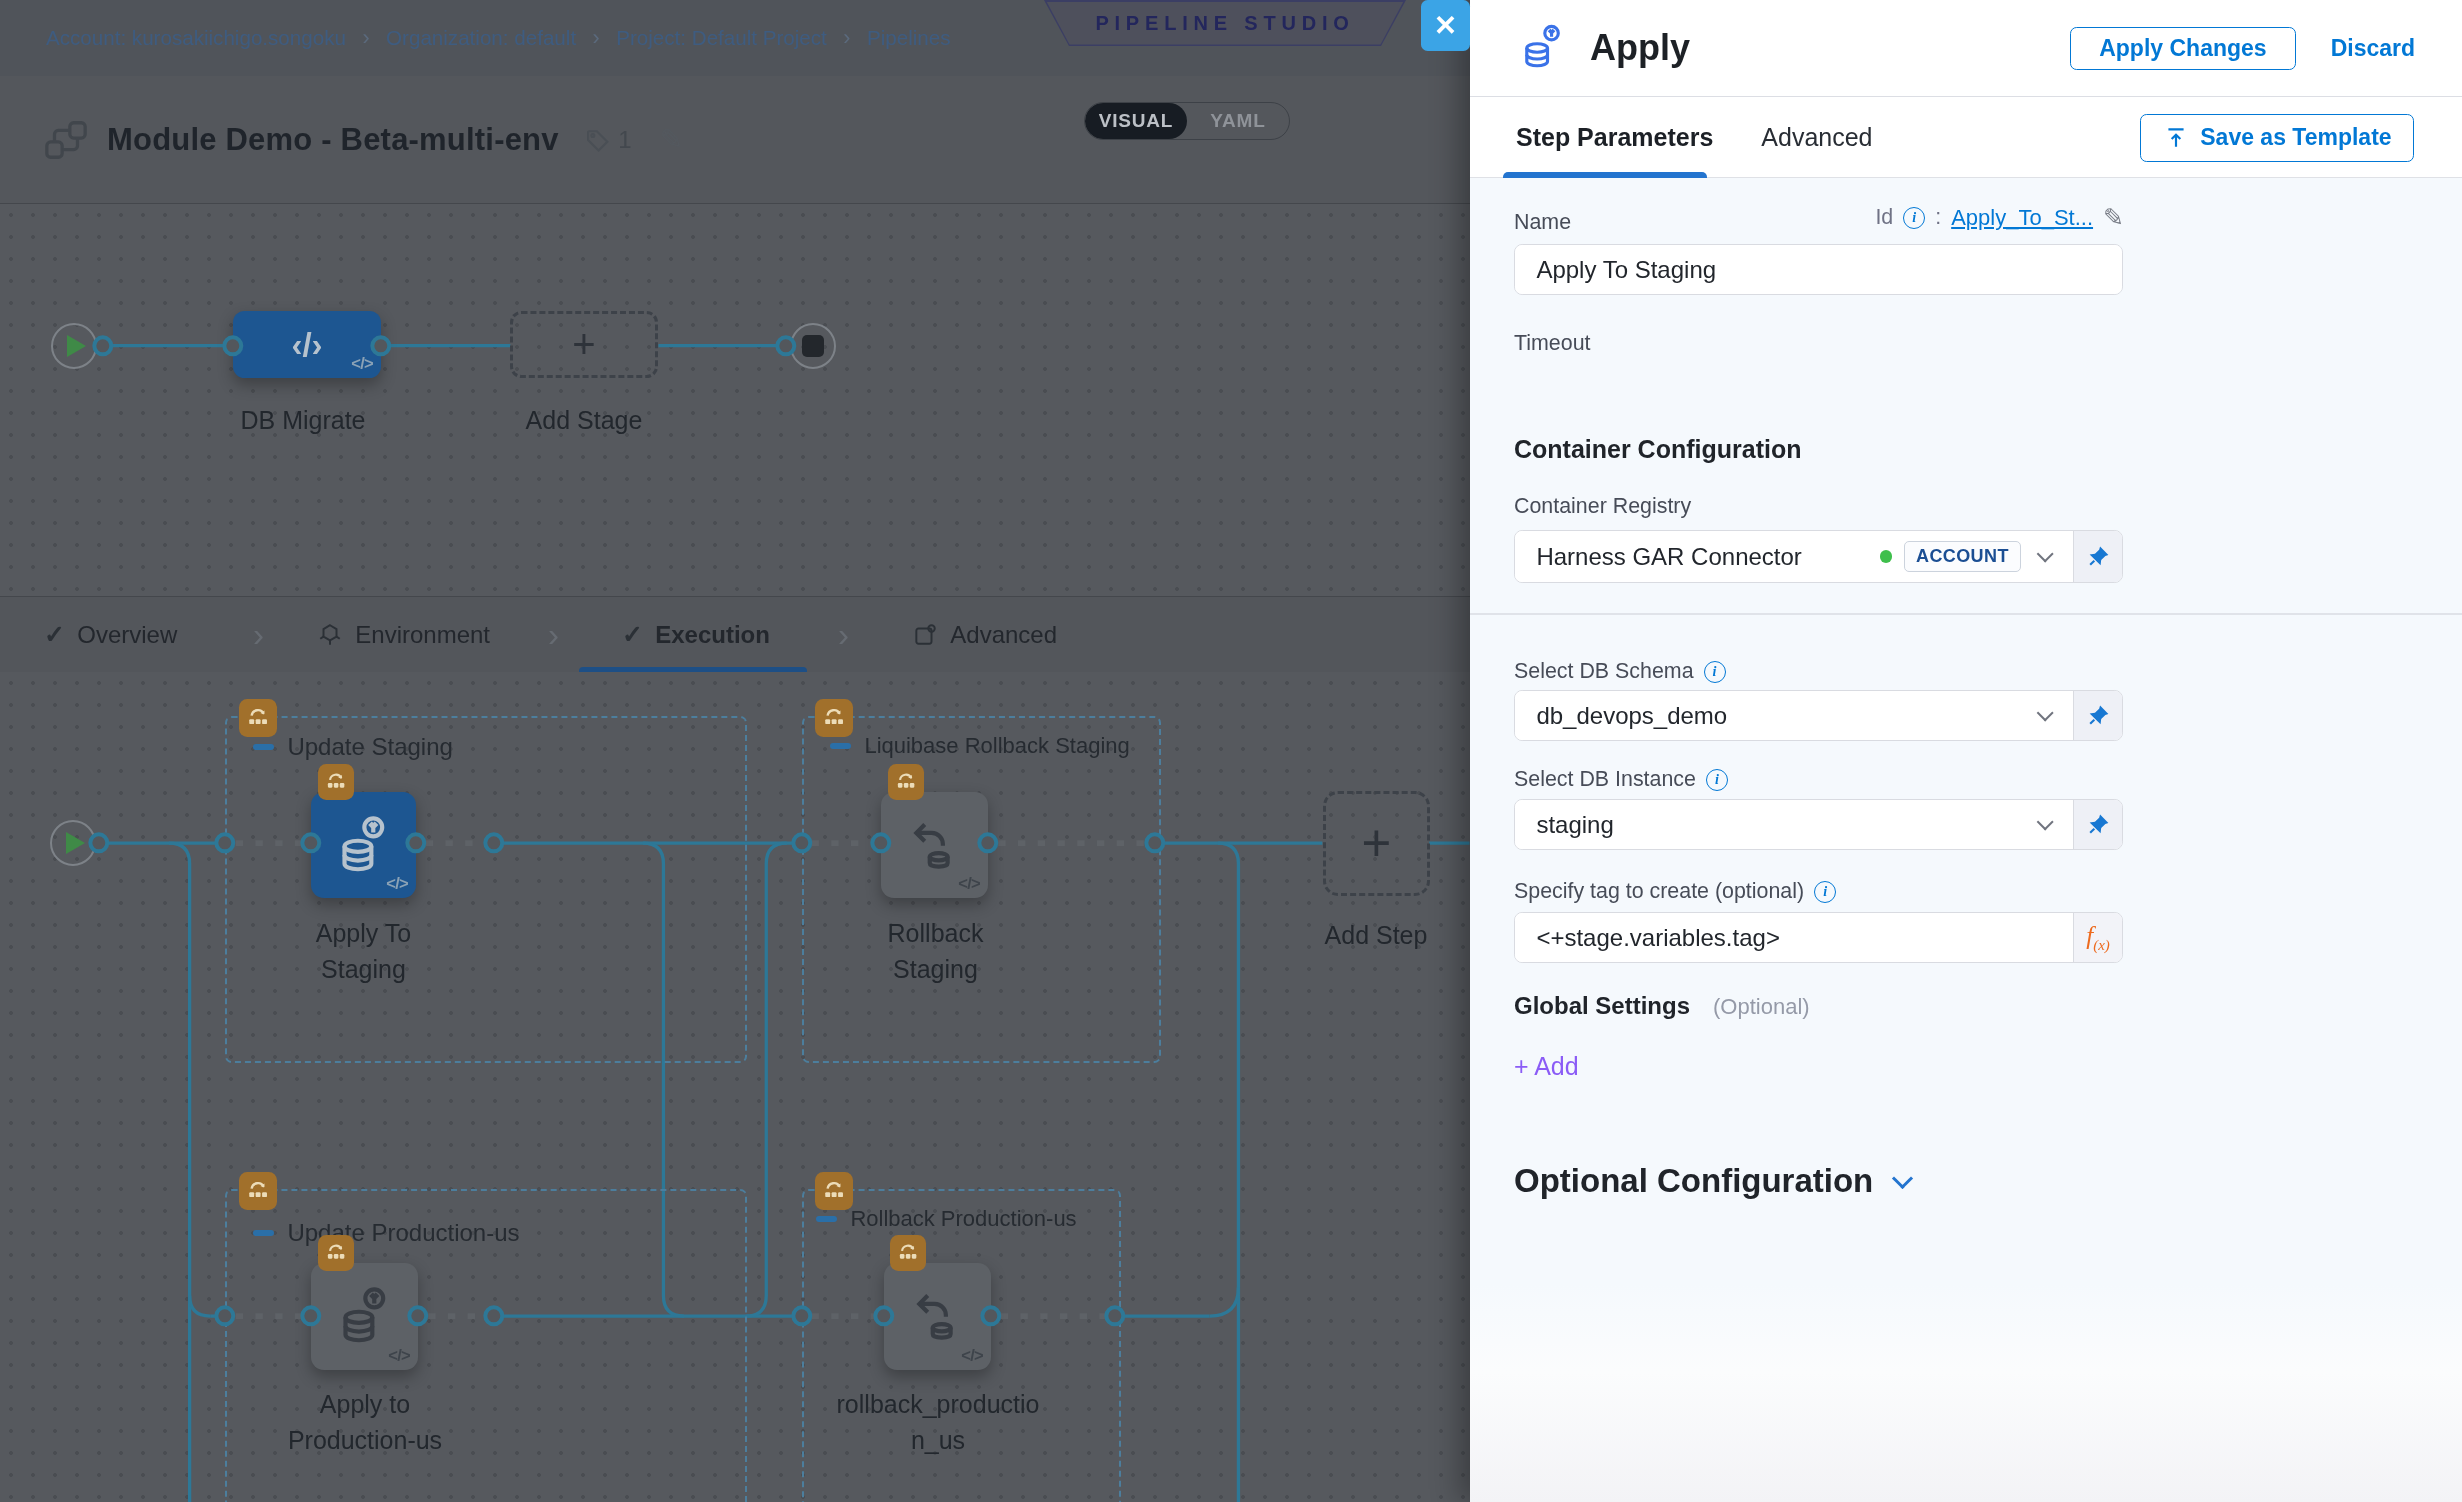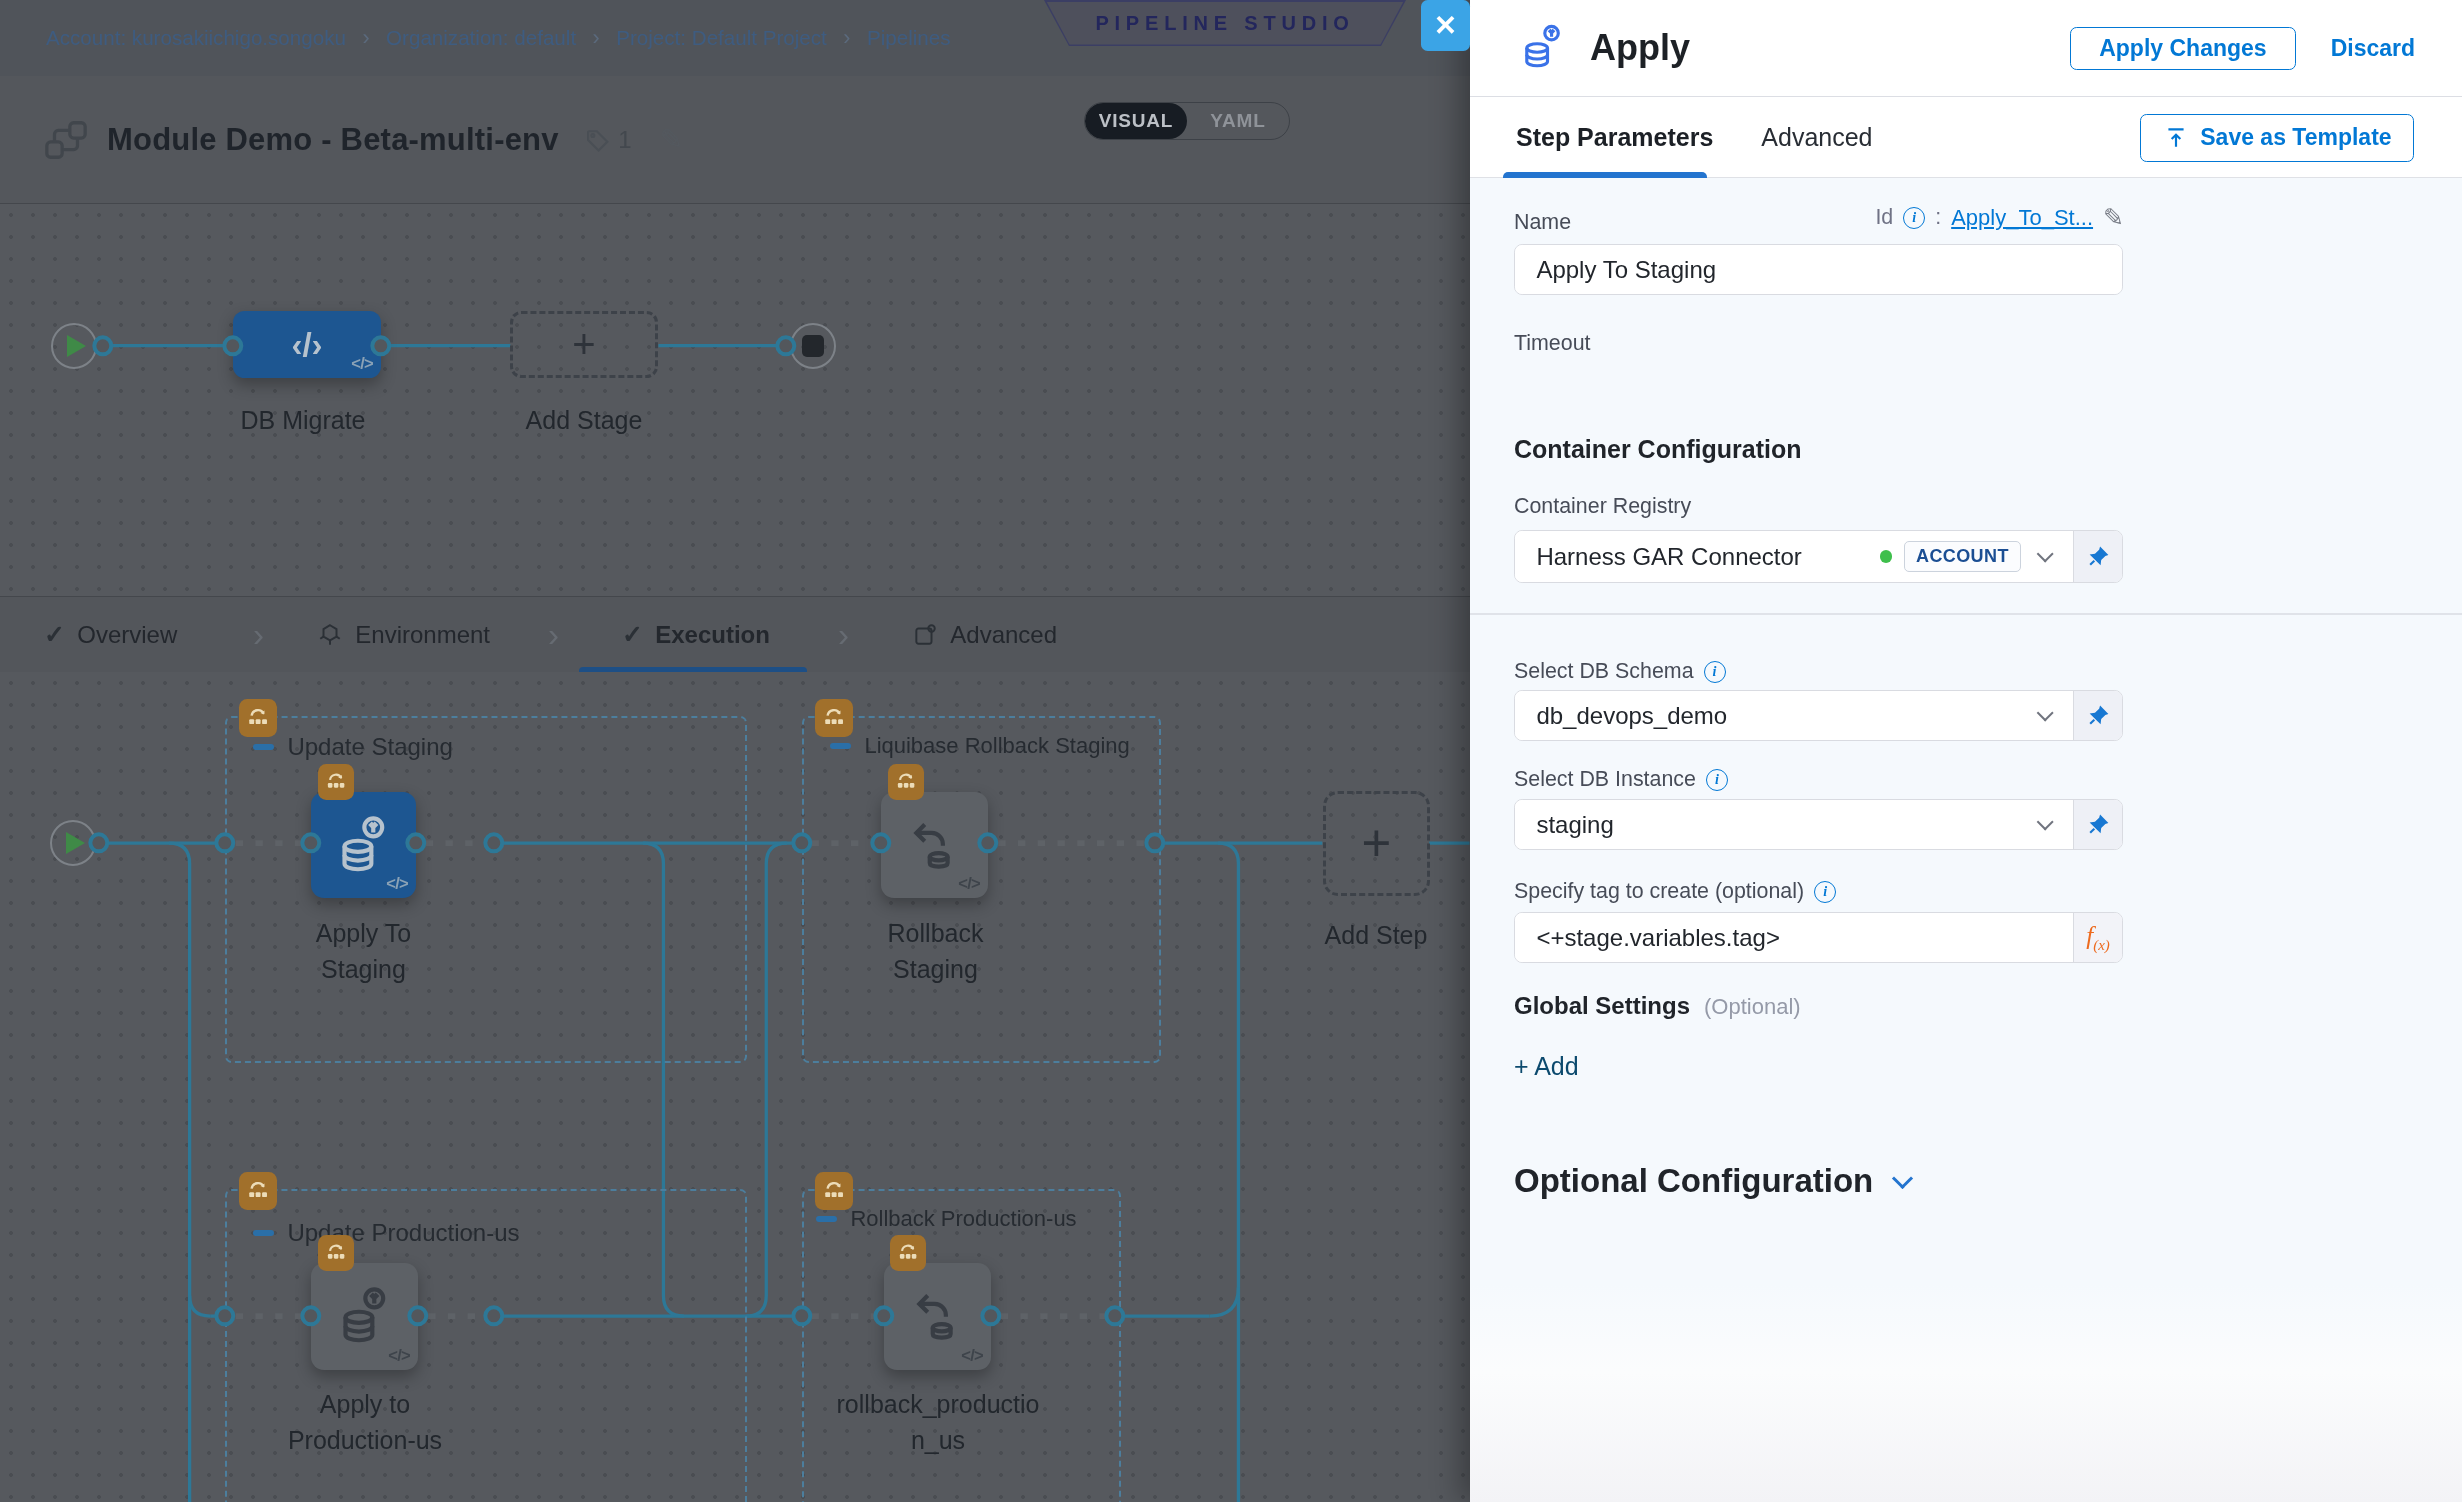--- a/index.html
+++ b/index.html
@@ -128,23 +128,23 @@
 
   .fx-text { color:#ed6a1e; font-size:25px; font-family:"Liberation Serif",serif; font-style:italic; }
   .fx-sub { font-size:15px; vertical-align:sub; }
 
   .id-row { position:absolute; top:25px; right:339px; display:flex; align-items:center; gap:10px; }
   .id-gray { color:#6f7285; font-size:21.4px; }
   .id-link { color:#0278d5; font-size:22px; text-decoration:underline; cursor:pointer; }
   .pencil { color:#7a7e88; font-size:25px; cursor:pointer; }
 
   .divider { position:absolute; left:0; width:100%; height:1.6px; background:#e0e3e9; }
-  .add-link { position:absolute; left:44px; color:#0c4a6e; font-size:25px; font-weight:500; cursor:pointer; }
+  .add-link { position:absolute; left:44px; color:#8b5cf6; font-size:25px; font-weight:500; cursor:pointer; }
   .optional-row { position:absolute; left:44px; display:flex; align-items:center; gap:21.4px; cursor:pointer; }
-  .gs-row { position:absolute; left:44px; display:flex; align-items:baseline; gap:14px; }
+  .gs-row { position:absolute; left:44px; display:flex; align-items:baseline; gap:23px; }
   .gs-bold { font-size:24px; font-weight:700; color:#20242a; }
   .gs-opt { font-size:22px; color:#959aa8; }
 </style>
 </head>
 <body>
 
 <div class="crumbbar">
   <span>Account: kurosakiichigo.songoku</span>
   <span class="crumb-sep">›</span>
   <span>Organization: default</span>

